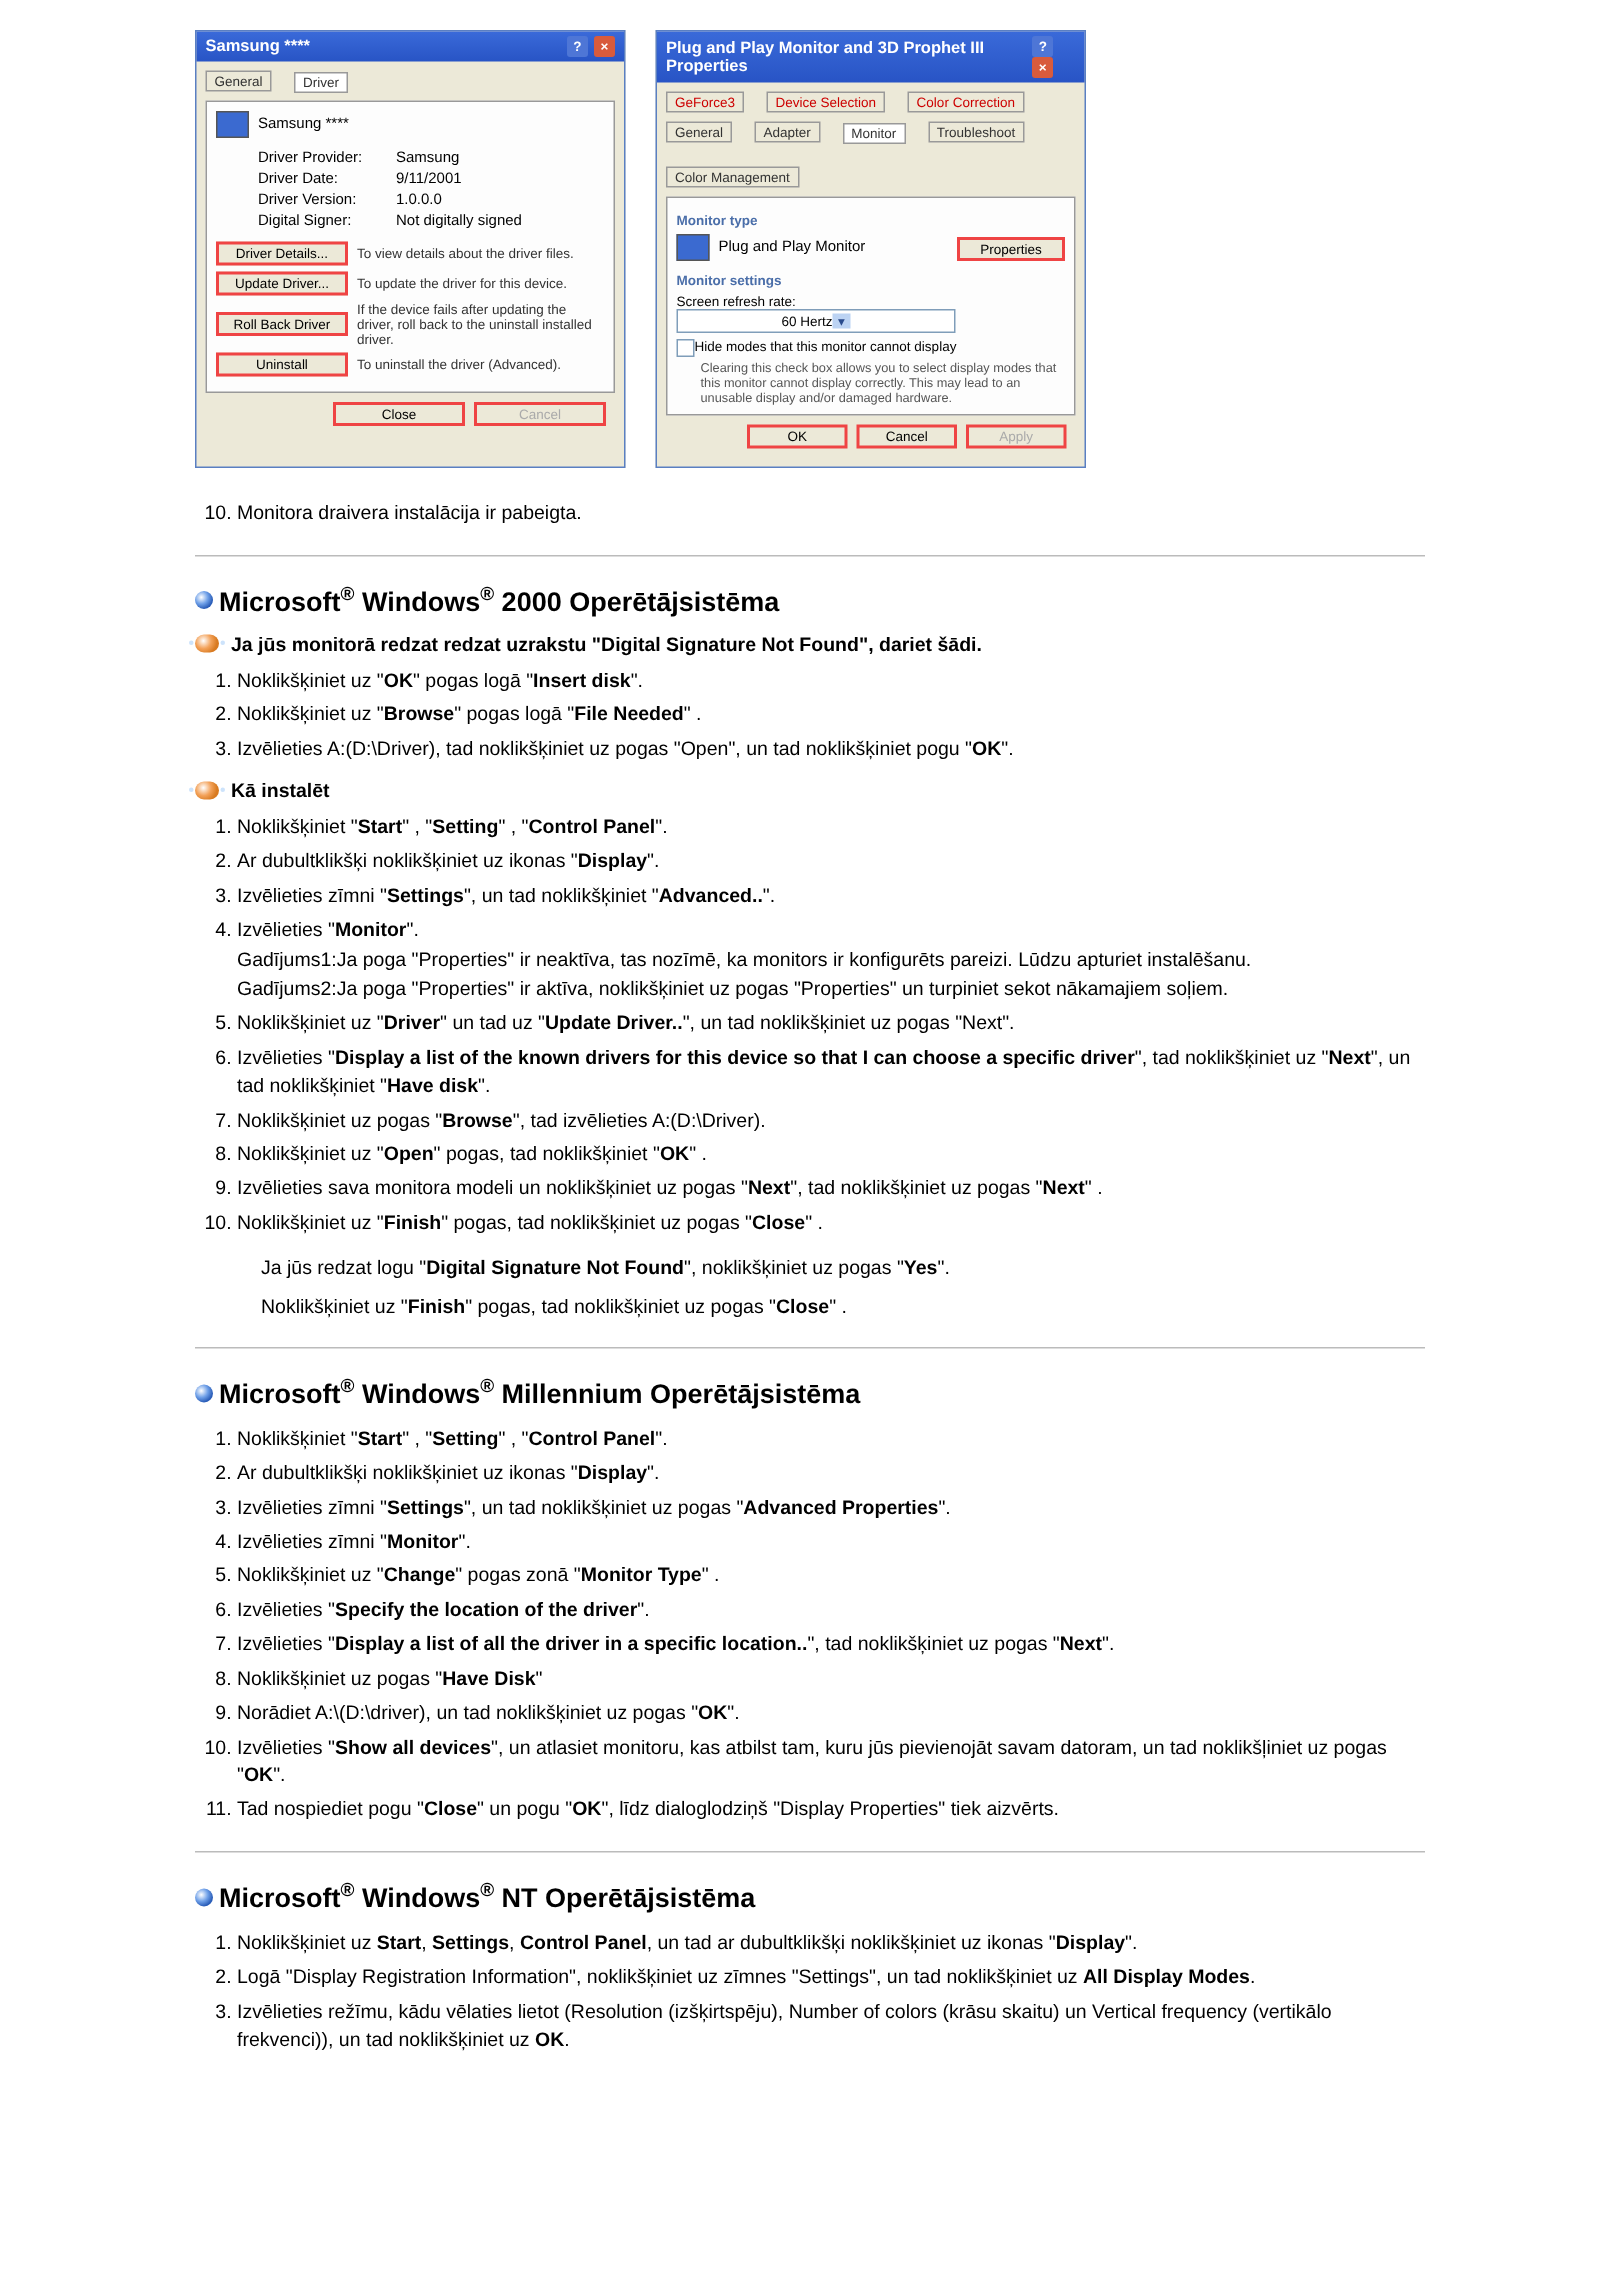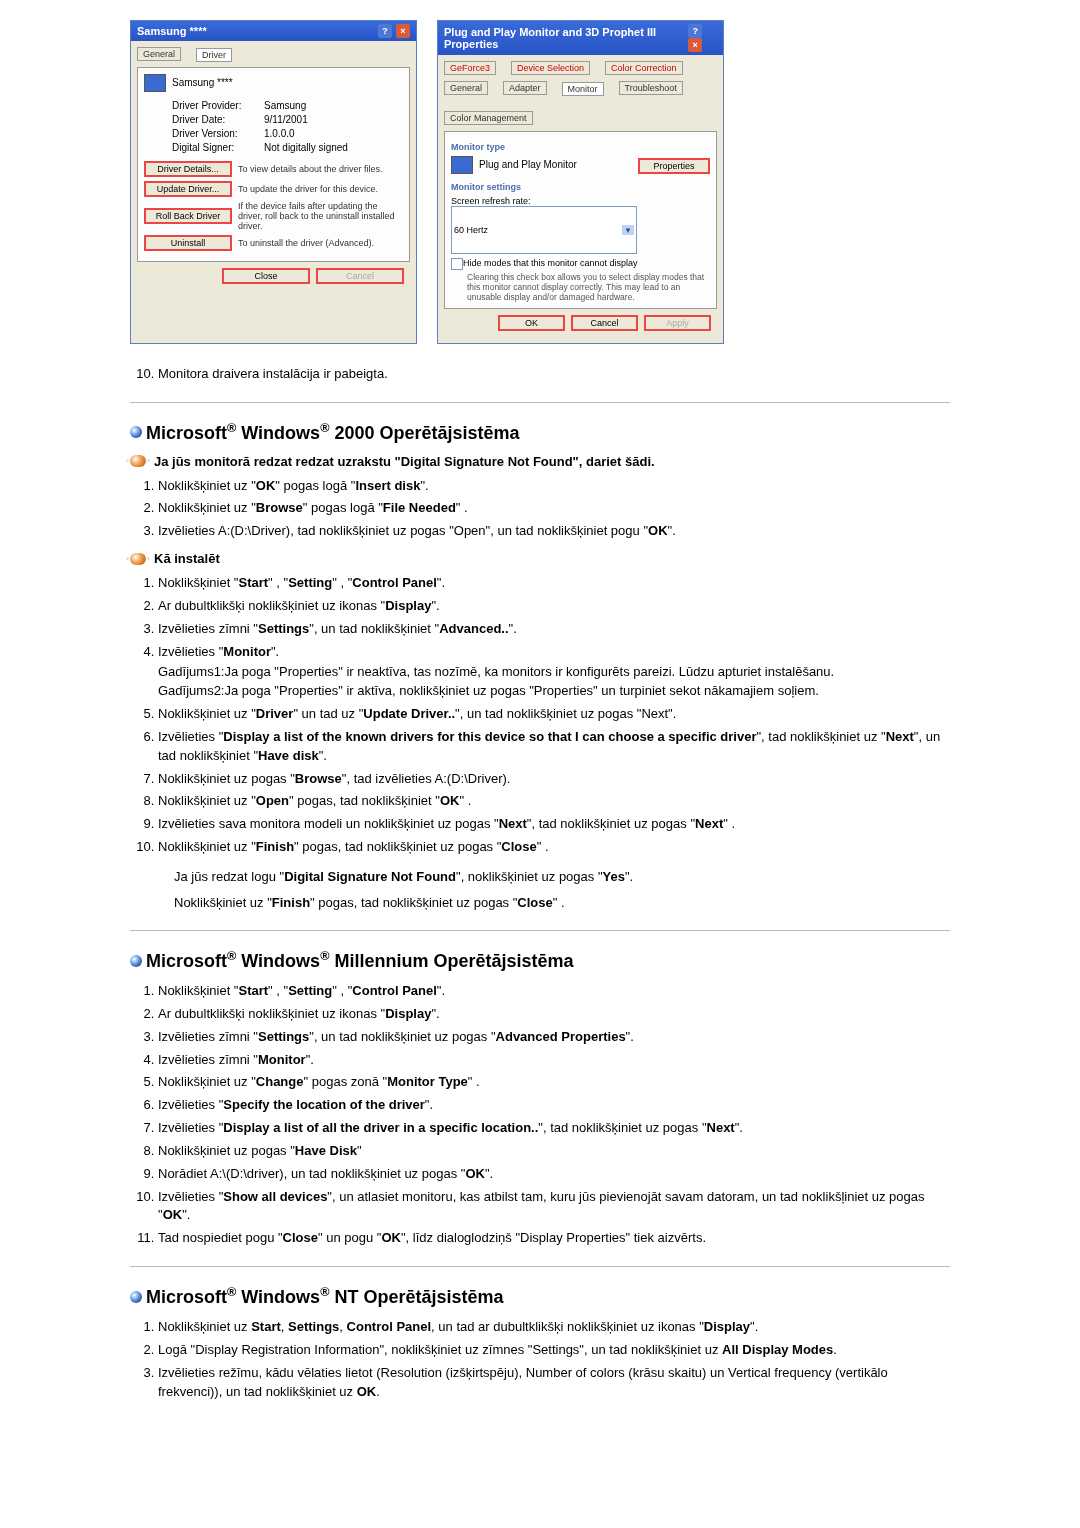--- a/index.html
+++ b/index.html
@@ -117,23 +117,23 @@
     font-size:9px;
     font-weight:bold;
     margin:4px 0;
   }
   .combo {
     border:1px solid #7f9db9;
     background:#fff;
     width:180px;
     height:14px;
     font-size:9px;
-    padding:16px 2px;
+    padding:0 2px;
     display:flex;
-    justify-content:space-between;
+    justify-content:center;
     align-items:center;
   }
   .combo .arrow{
     background:#bcd3f3;
     width:12px;
     text-align:center;
     color:#2a4b8d;
   }
   .checkbox-line{
     font-size:9px;

